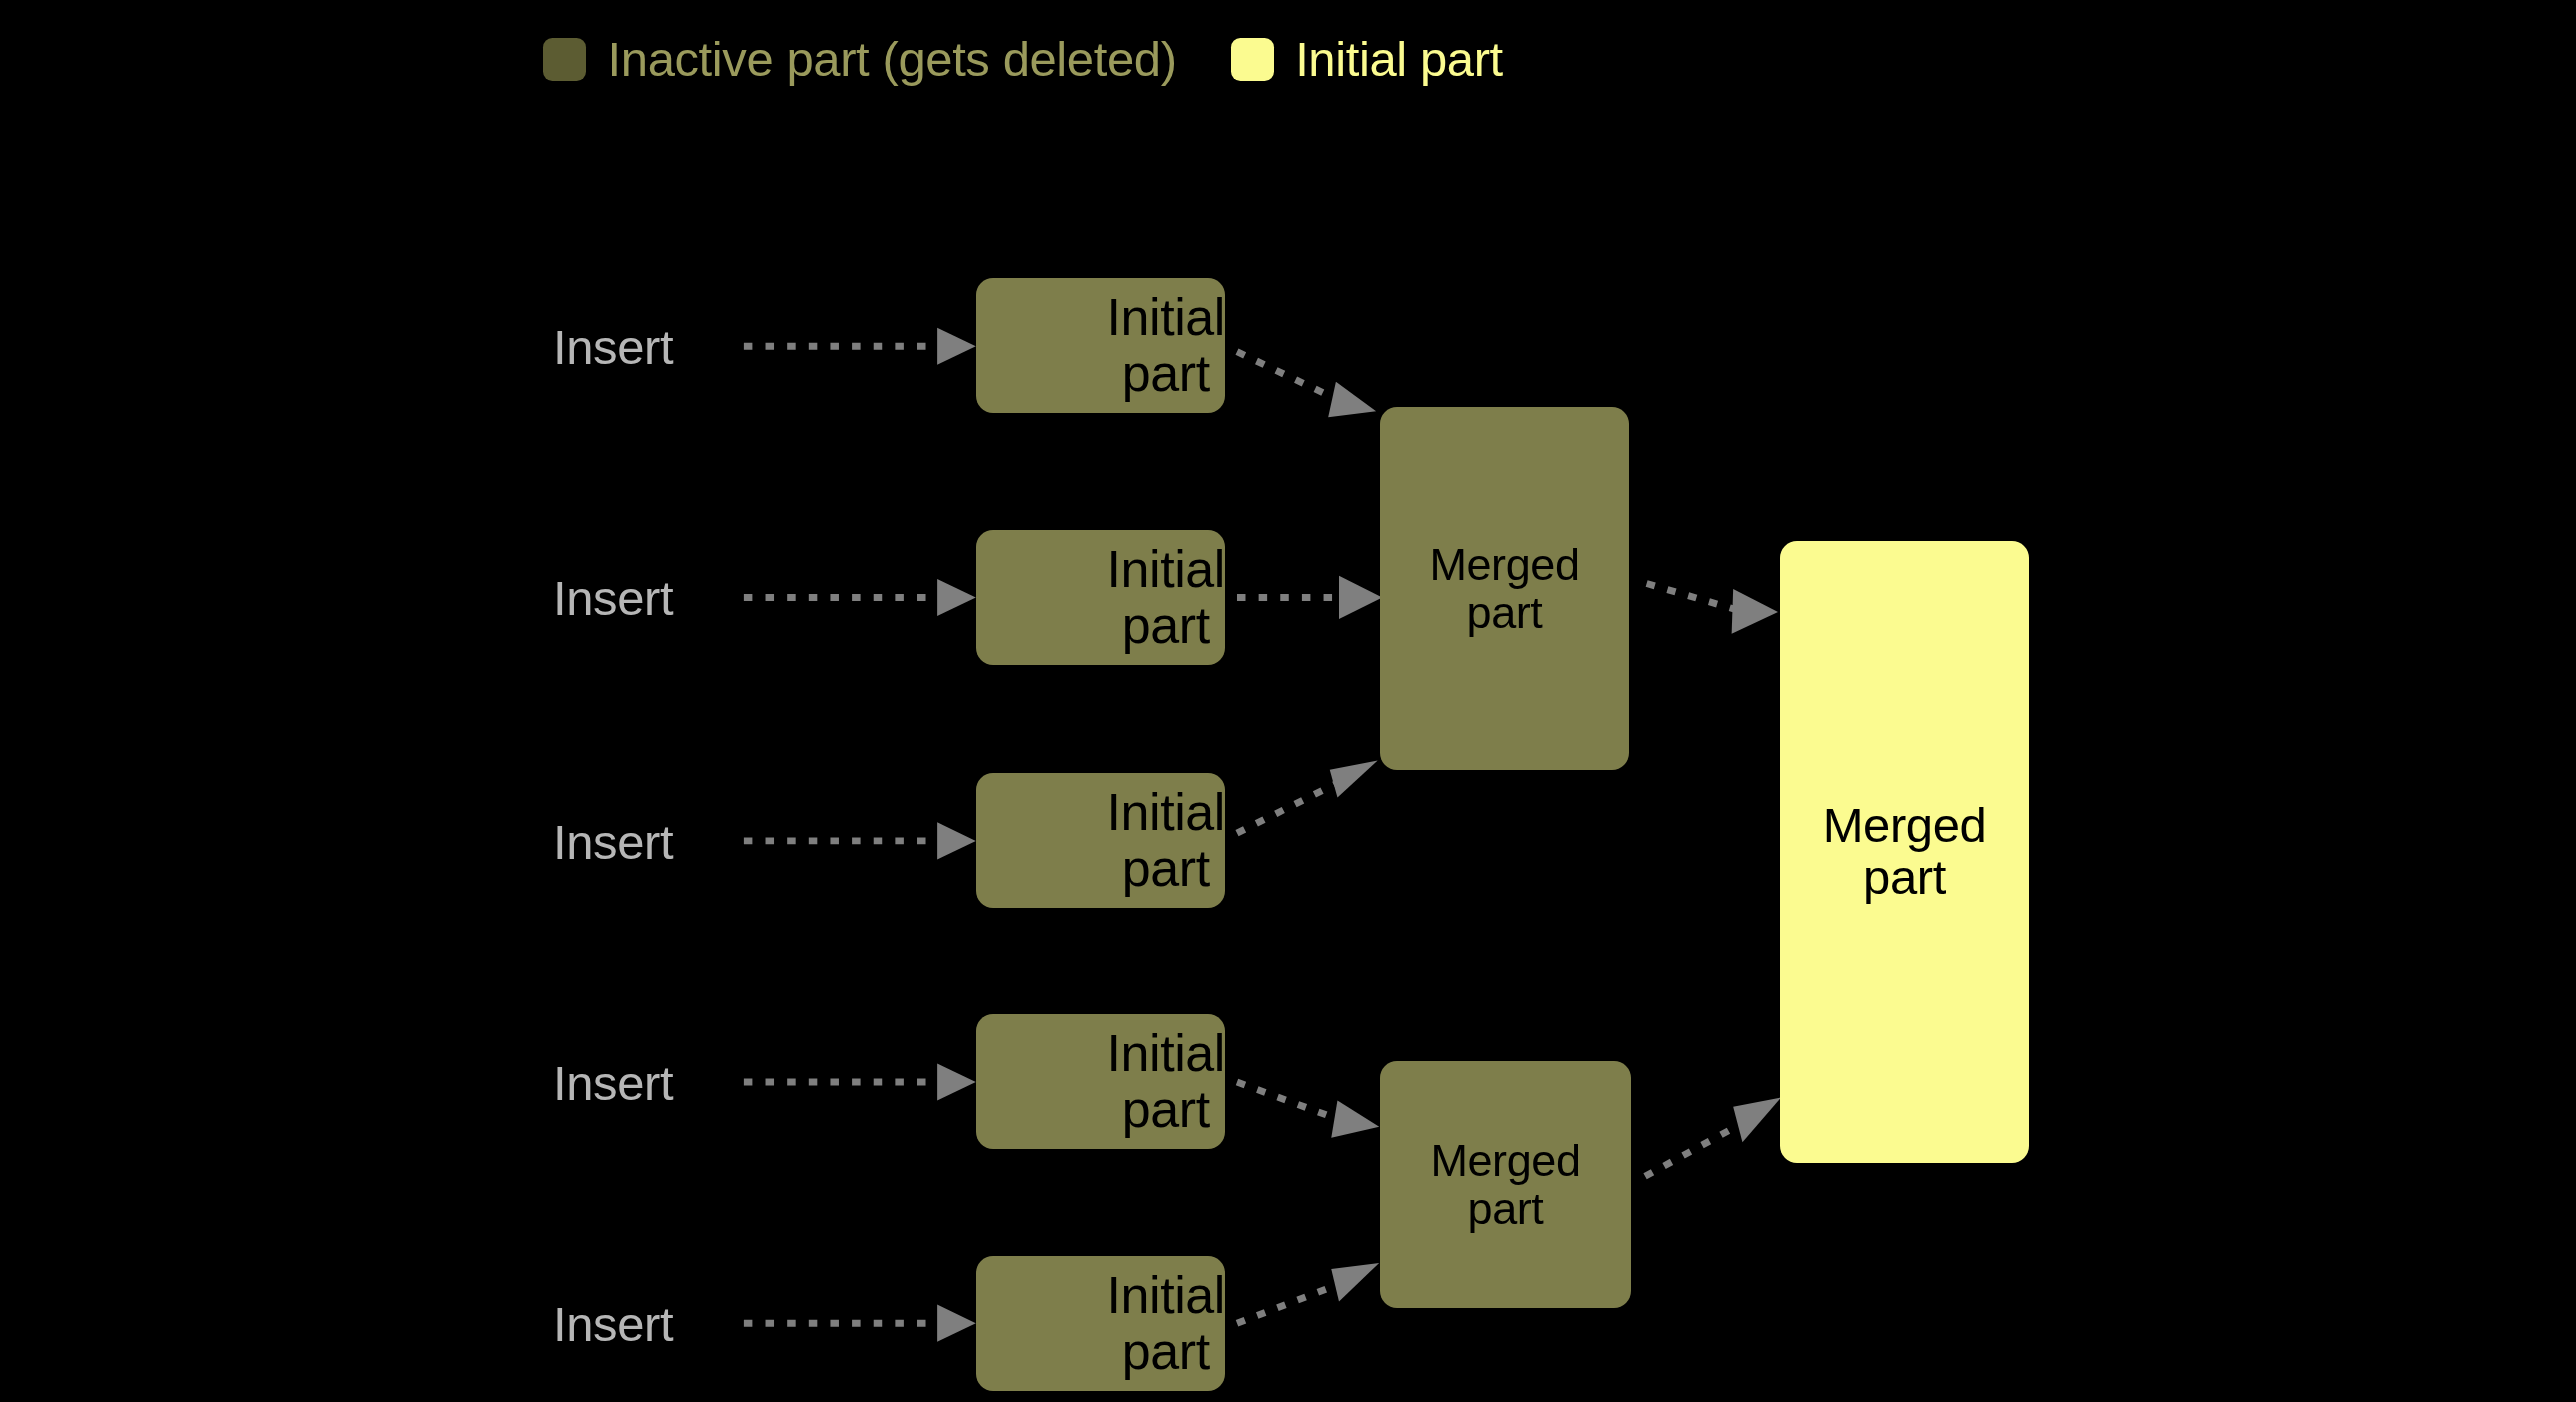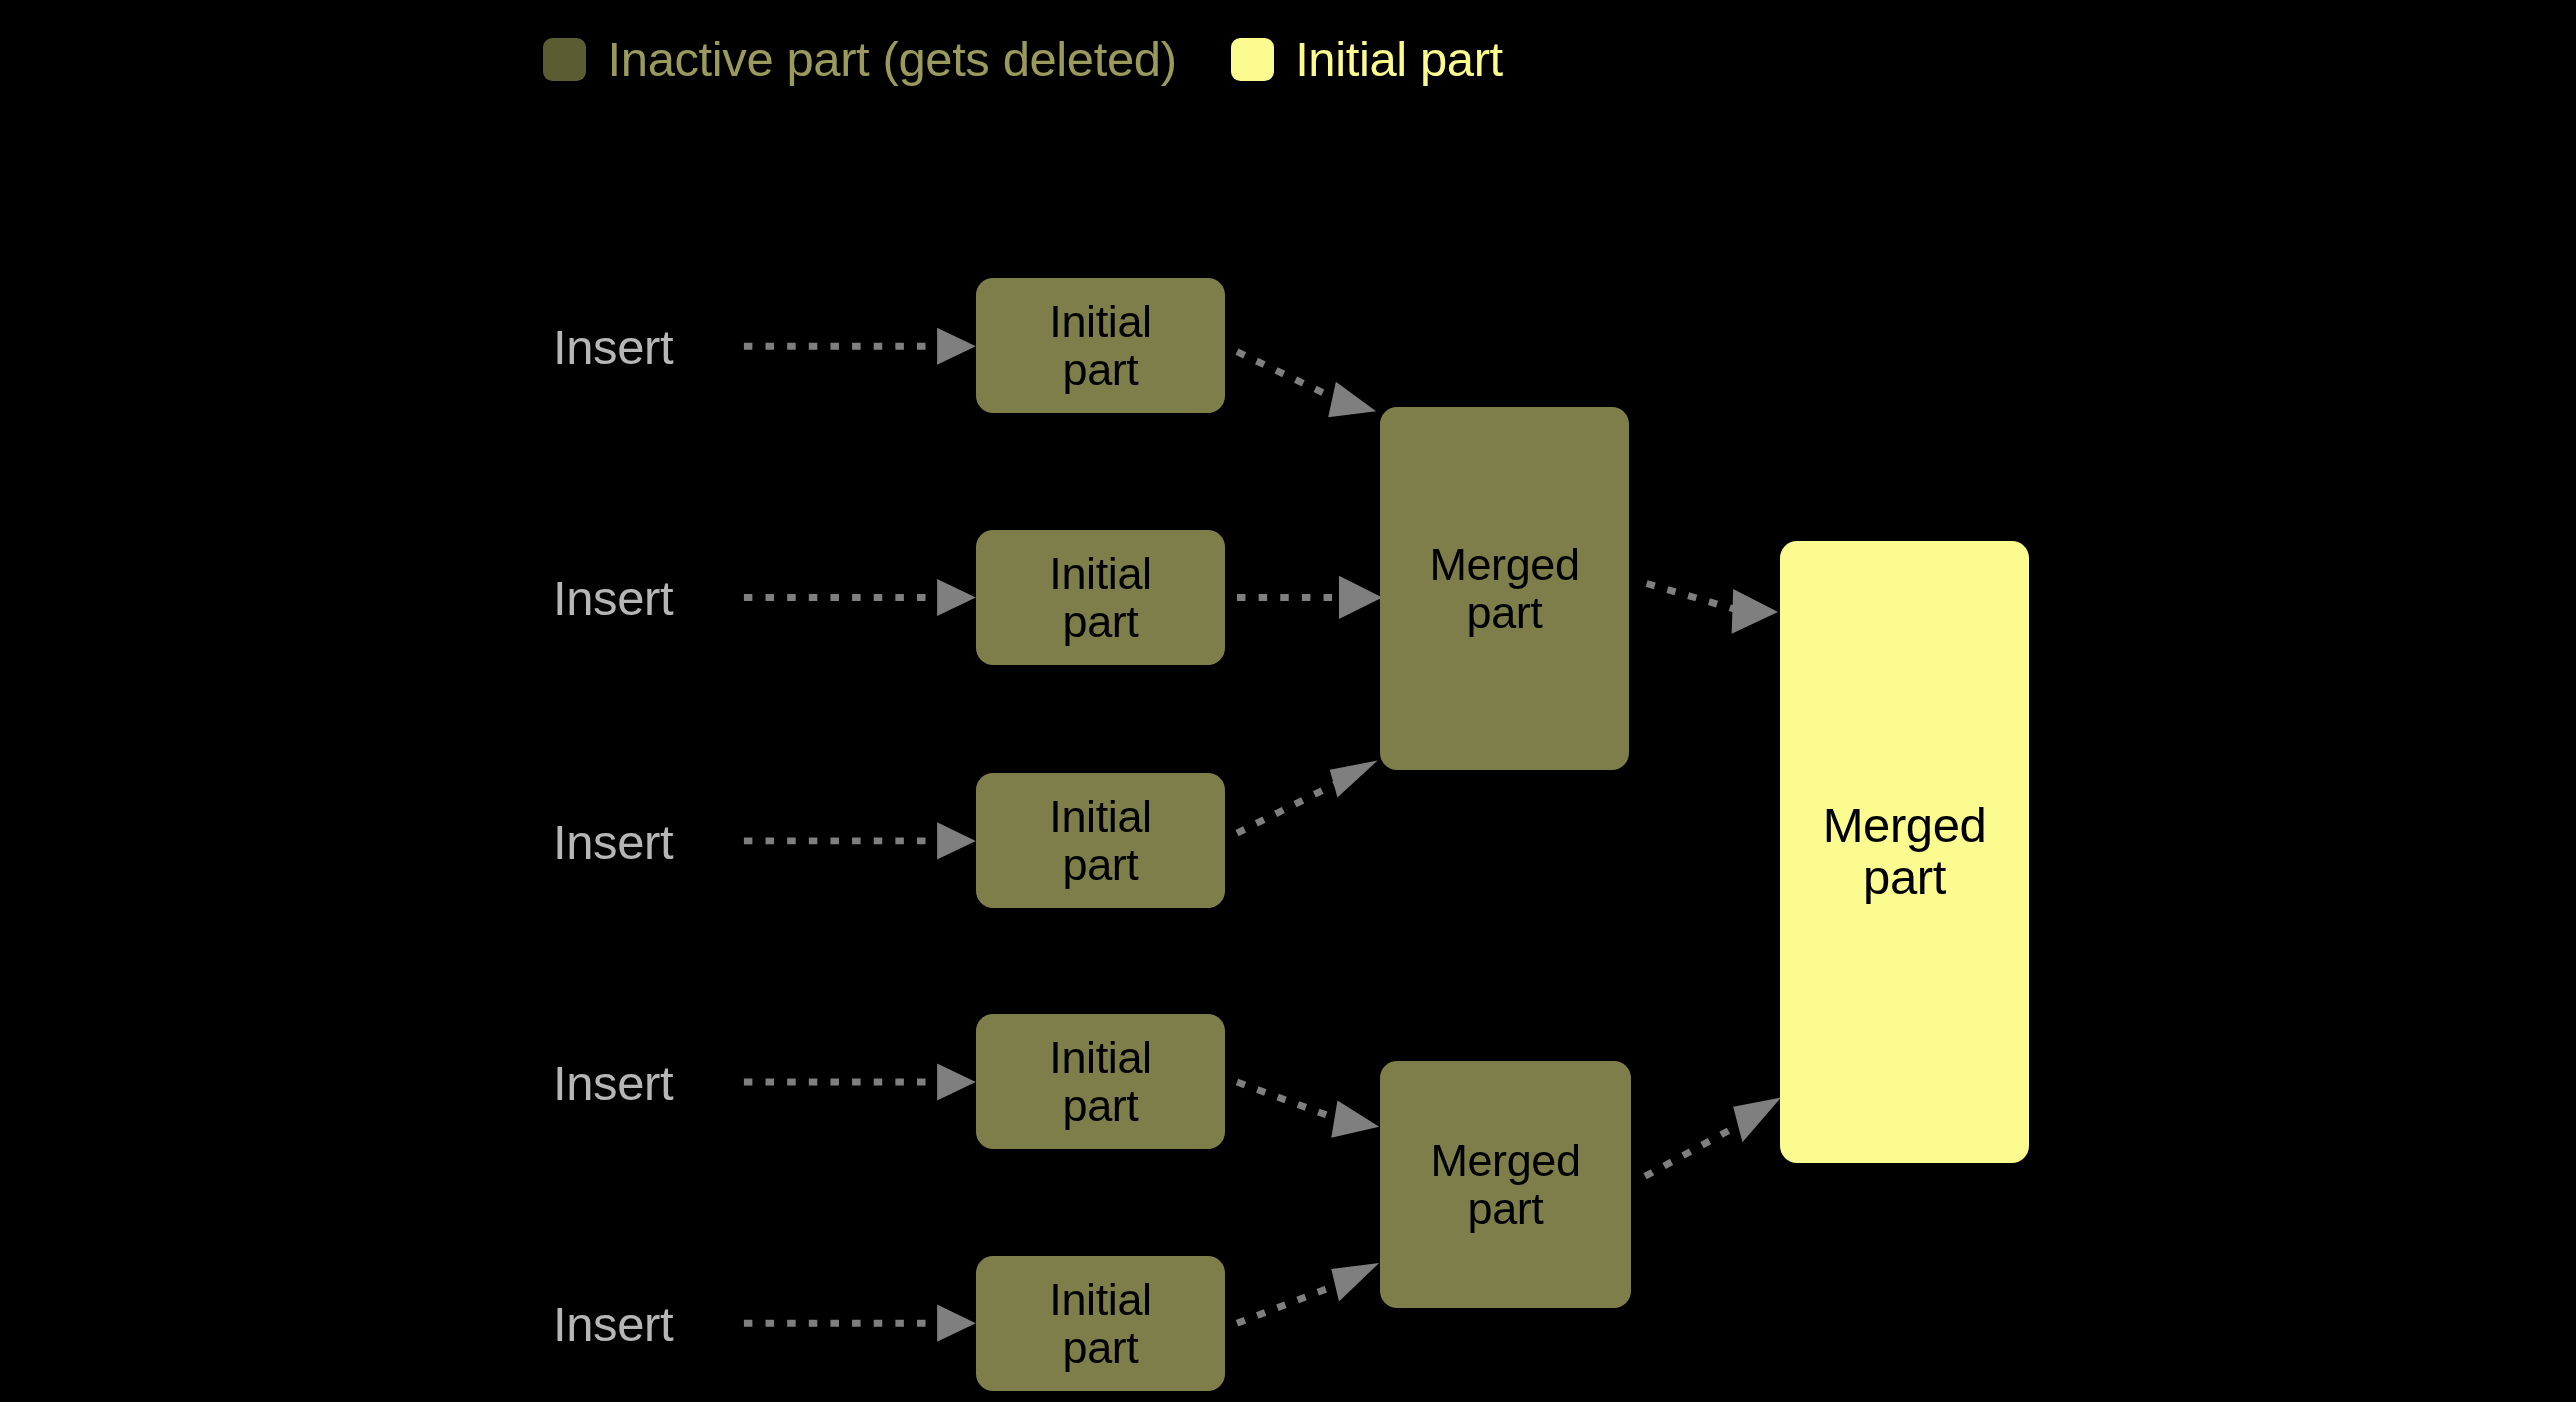--- a/index.html
+++ b/index.html
@@ -62,21 +62,22 @@
     border-radius: 17px;
     line-height: 1.06;
     letter-spacing: -0.4px;
   }
   .node.inactive { background: #7e7e4b; }
   .node.active   { background: #fbfb90; }
 
   .node-initial {
     width: 249px;
     height: 135px;
-    font-size: 45px;
+    font-size: 52px;
+    justify-content: flex-end;
   }
   .node-merged-small {
     width: 251px;
     height: 247px;
     font-size: 45px;
   }
   .node-merged-tall {
     width: 249px;
     height: 363px;
     font-size: 45px;

